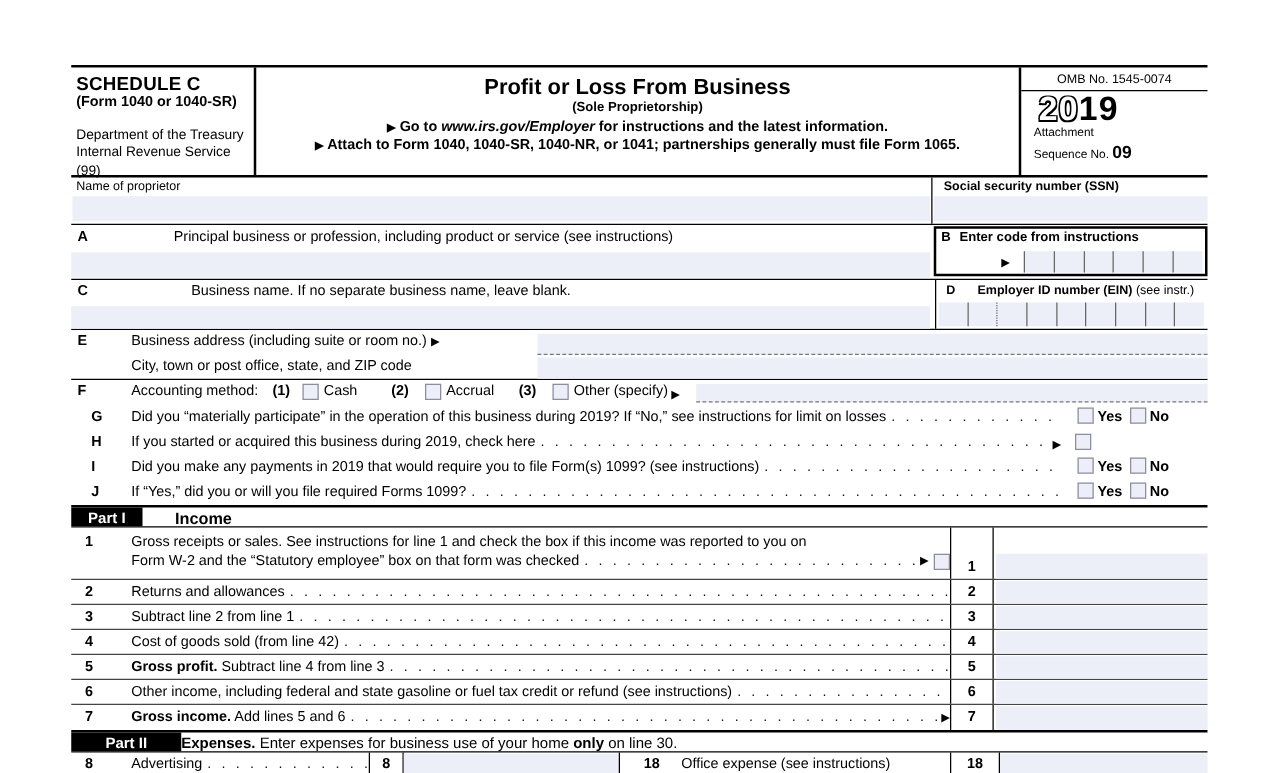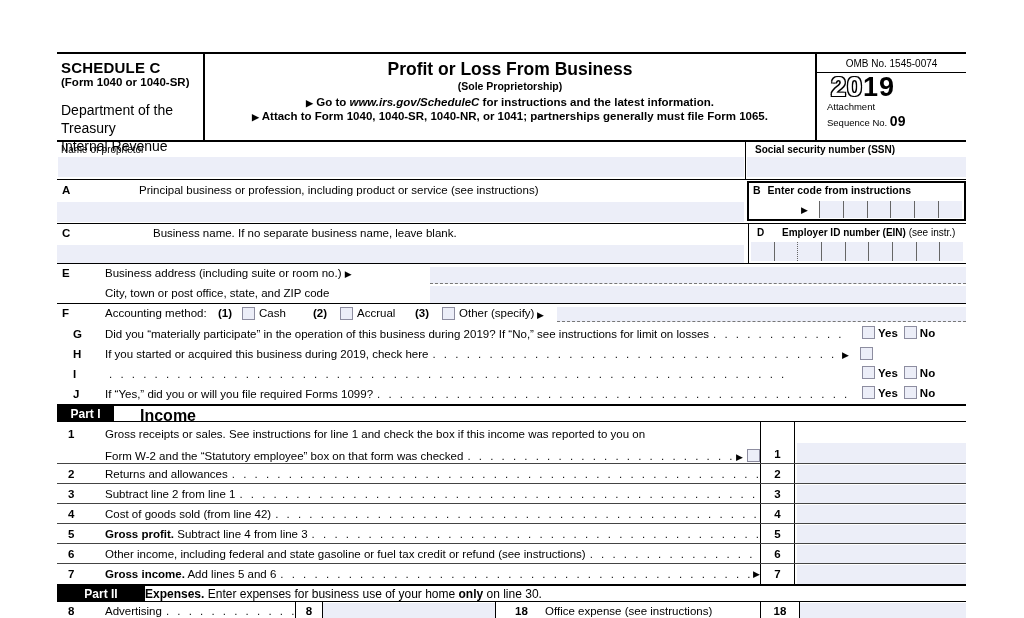--- a/index.html
+++ b/index.html
@@ -8,21 +8,21 @@
   #form { position:absolute; left:57px; top:52px; width:909px; height:566px;
     border-top:2px solid #000; font-size:11.5px; }
   .abs { position:absolute; }
 
   
   .hdr { position:absolute; left:0; top:0; width:100%; height:88px;
     border-bottom:2px solid #000; display:flex; }
   .hdr-left { width:148px; border-right:2px solid #000; padding:5px 4px 0 4px; }
   .sched { font-size:15px; font-weight:bold; letter-spacing:.2px; }
   .formno { font-size:11.5px; font-weight:bold; }
-  .dept { margin-top:13px; font-size:14px; line-height:1.3; }
+  .dept { margin-top:13px; font-size:11px; line-height:1.3; }
   .hdr-center { flex:1; text-align:center; padding-top:5px; }
   .title { font-size:17.5px; font-weight:bold; }
   .subtitle { font-size:10.5px; font-weight:bold; }
   .goto { font-size:11.5px; font-weight:bold; margin-top:4px; }
   .goto i { font-style:italic; }
   .attach { font-size:11.5px; font-weight:bold; margin-top:2px; }
   .hdr-right { width:151px; border-left:2px solid #000; }
   .omb { font-size:10px; text-align:center; padding:4px 0 3px 0; border-bottom:1px solid #000; }
   .year { font-size:27px; font-weight:bold; padding-left:14px; line-height:1.05; letter-spacing:1px; }
   .y-outline { color:#fff; text-shadow:-1.2px -1.2px 0 #000, 1.2px -1.2px 0 #000,
@@ -64,21 +64,21 @@
   .ynlbl { font-weight:bold; margin:0 6px 0 3px; }
   .textline { position:absolute; left:0; right:0; top:0; bottom:0; display:flex;
     align-items:center; padding-left:11px; overflow:hidden; }
   .lspan { width:37px; flex:0 0 37px; font-weight:bold; }
 
   
   .parthdr { position:absolute; left:0; width:100%; height:18px; border-top:2px solid #000;
     border-bottom:1.5px solid #000; background:#fff; }
   .partbox { position:absolute; left:0; top:0; bottom:0; background:#000; color:#fff;
     font-weight:bold; font-size:12px; display:flex; align-items:center; justify-content:center; }
-  .parttitle { position:absolute; top:1px; font-size:16px; }
+  .parttitle { position:absolute; top:1px; font-size:13px; }
 
   
   .p1row { position:relative; width:100%; border-bottom:1px solid #444; }
   .desc { display:flex; align-items:center; height:100%; padding-left:11px;
     margin-right:206px; overflow:hidden; }
   .lboxcol { position:absolute; left:703px; width:35px; top:0; bottom:0;
     border-left:1.5px solid #000; border-right:1.5px solid #000;
     display:flex; align-items:center; justify-content:center; font-weight:bold; }
   .amt { position:absolute; left:740px; right:0; top:1px; bottom:0; background:#eceef8; }
 
@@ -97,21 +97,21 @@
       <div class="dept">
         <div>Department of the Treasury</div>
         <div>Internal Revenue Service (99)</div>
       </div>
     </div>
     <div class="hdr-center">
       <div class="title">Profit or Loss From Business</div>
       <div class="subtitle">(Sole Proprietorship)</div>
       <div class="goto">
         <span class="arrow">▶</span>
-        <span>Go to </span><i>www.irs.gov/ScheduleC</i><span> for instructions and the latest information.</span>
+        <span>Go to </span><i>www.irs.gov/Employer</i><span> for instructions and the latest information.</span>
       </div>
       <div class="attach">
         <span class="arrow">▶</span>
         <span>Attach to Form 1040, 1040-SR, 1040-NR, or 1041; partnerships generally must file Form 1065.</span>
       </div>
     </div>
     <div class="hdr-right">
       <div class="omb">OMB No. 1545-0074</div>
       <div class="year"><span class="y-outline">20</span><span>19</span></div>
       <div class="attseq">
@@ -213,20 +213,21 @@
       <span style="white-space:nowrap;">If you started or acquired this business during 2019, check here</span>
       <span class="dots">. . . . . . . . . . . . . . . . . . . . . . . . . . . . . . . . . . . . . . . . . . . . . . . . . . . . . . . . . . . .</span>
     </div>
     <span class="abs arrow" style="left:785px; top:6px;">▶</span>
     <span class="abs cb" style="left:803px; top:3px;"></span>
   </div>
 
   <div class="frow" style="top:310px;">
     <div class="textline" style="padding-right:116px;">
       <span class="lspan" style="padding-left:5px;">I</span>
+      <span style="white-space:nowrap;">Did you make any payments in 2019 that would require you to file Form(s) 1099? (see instructions)</span>
       <span class="dots">. . . . . . . . . . . . . . . . . . . . . . . . . . . . . . . . . . . . . . . . . . . . . . . . . . . . . . . . . . . .</span>
     </div>
     <div class="yn">
       <span class="cb"></span><span class="ynlbl">Yes</span><span class="cb"></span><span class="ynlbl">No</span>
     </div>
   </div>
 
   <div class="frow" style="top:330px;">
     <div class="textline" style="padding-right:116px;">
       <span class="lspan" style="padding-left:5px;">J</span>
@@ -244,21 +245,21 @@
   </div>
 
   <div class="abs" style="left:0; top:368px; width:100%;">
 
     <div class="p1row" style="height:42px;">
       <div class="desc" style="display:block; padding-top:2px;">
         <div style="display:flex; align-items:center; height:19px;">
           <span class="lspan">1</span>
           <span style="white-space:nowrap;">Gross receipts or sales. See instructions for line 1 and check the box if this income was reported to you on</span>
         </div>
-        <div style="display:flex; align-items:flex-end; height:19px;">
+        <div style="display:flex; align-items:flex-start; height:19px;">
           <span class="lspan"></span>
           <span style="white-space:nowrap;">Form W-2 and the “Statutory employee” box on that form was checked</span>
           <span class="dots">. . . . . . . . . . . . . . . . . . . . . . . . . . . . . . . . . . . . . . . . . . . . . . . . . . . . . . . . . . . .</span>
           <span class="arrow">▶</span>
           <span class="cb" style="margin-left:4px; flex:0 0 13px;"></span>
         </div>
       </div>
       <div class="lboxcol" style="align-items:flex-end; padding-bottom:3px;">1</div>
       <div class="amt" style="top:21px;"></div>
     </div>

